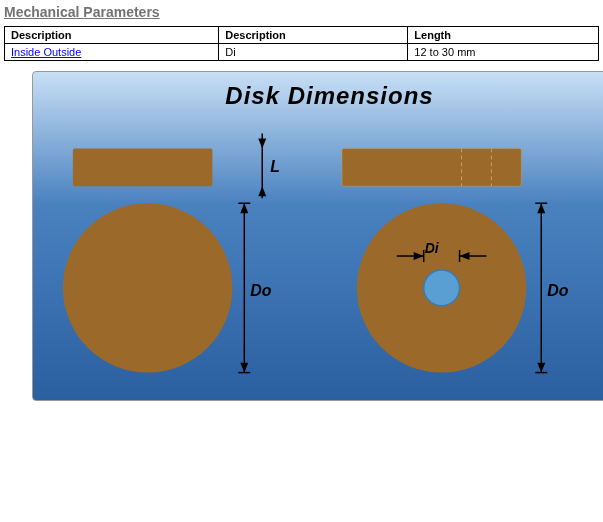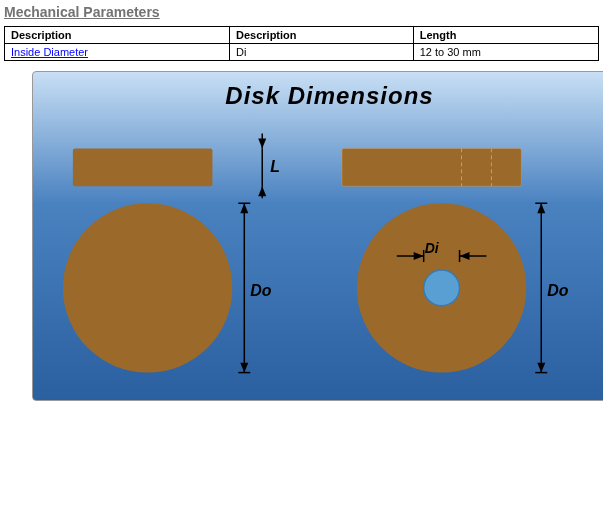--- a/index.html
+++ b/index.html
@@ -85,21 +85,21 @@
 <table>
   <thead>
     <tr>
       <th>Description</th>
       <th>Description</th>
       <th>Length</th>
     </tr>
   </thead>
   <tbody>
     <tr>
-      <td>Inside Diameter</td>
+      <td>Inside Outside</td>
       <td>Di</td>
       <td>12 to 30 mm</td>
     </tr>
   </tbody>
 </table>
 
 <div class="diagram-container">
   <div class="diagram-title">Disk Dimensions</div>
   <svg class="diagram-svg" viewBox="0 0 575 260" xmlns="http://www.w3.org/2000/svg">
 

